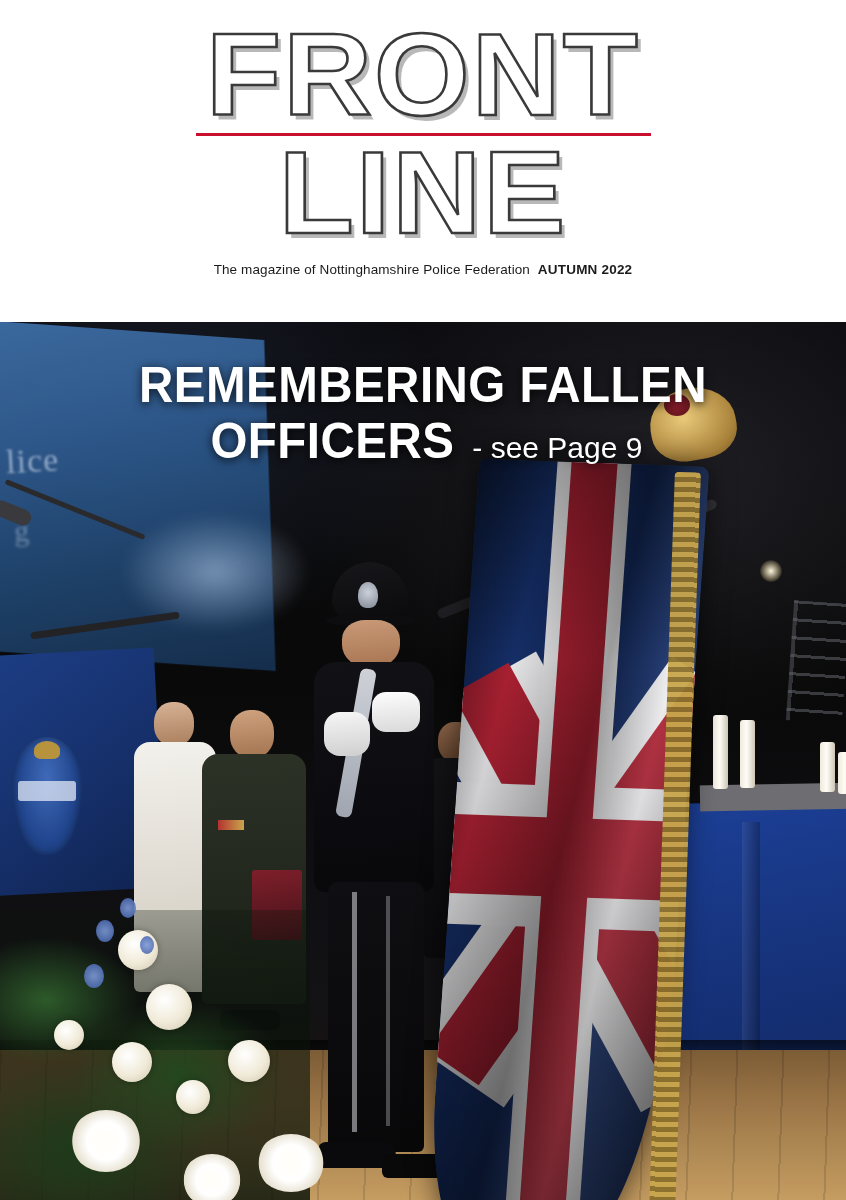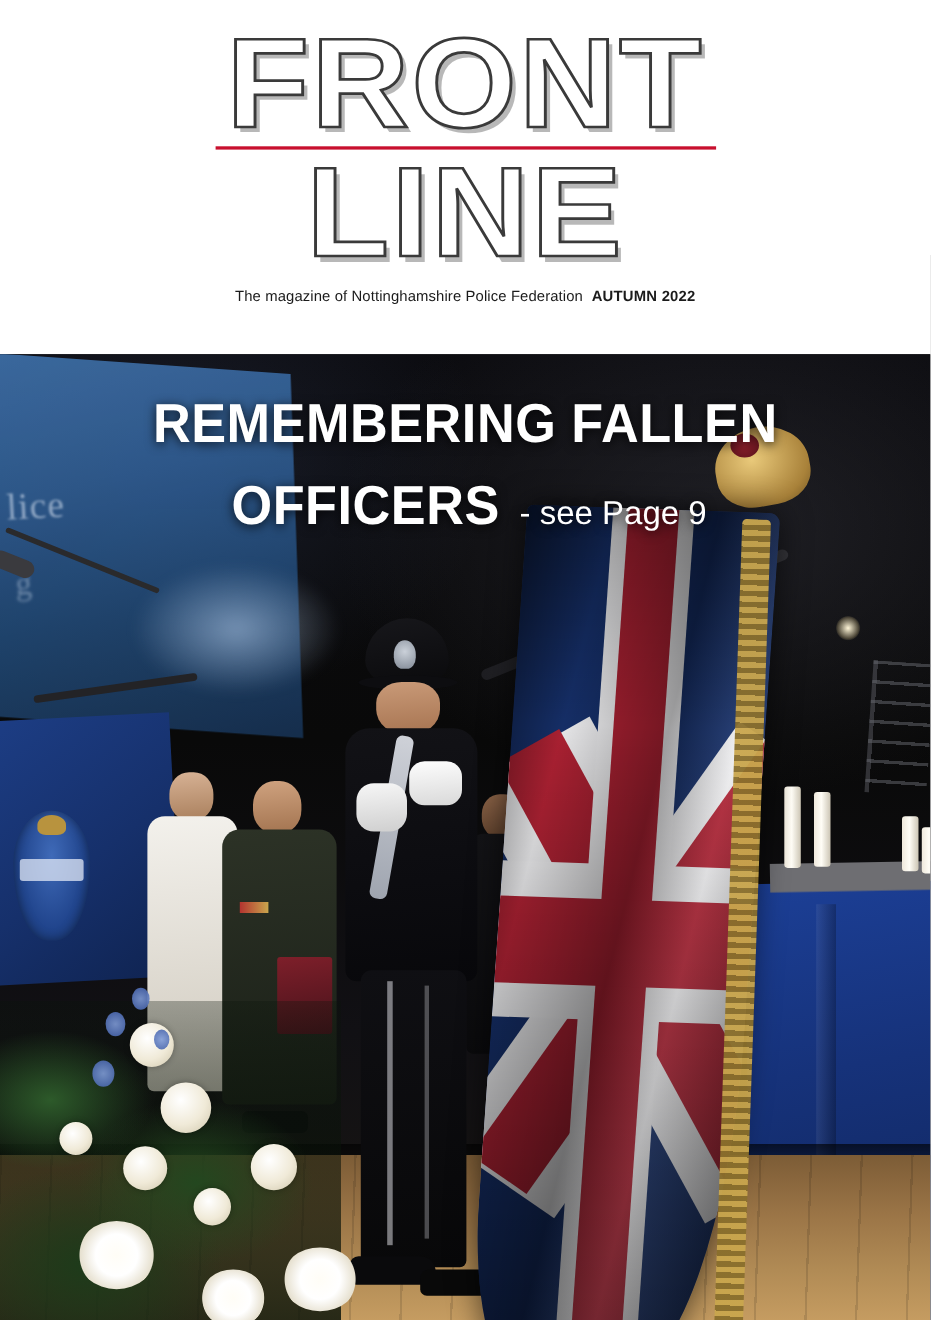--- a/index.html
+++ b/index.html
@@ -448,21 +448,21 @@
     font-family: "Liberation Sans", sans-serif;
     font-weight: bold;
     font-size: 50px;
     line-height: 1.0;
     color: #ffffff;
     letter-spacing: 0.5px;
     text-shadow: 0 2px 10px rgba(0,0,0,0.8);
     transform: scaleX(0.95);
   }
   .headline .l2row {
-    margin-top: 20px;
+    margin-top: 2px;
     white-space: nowrap;
   }
   .headline .l2 {
     font-family: "Liberation Sans", sans-serif;
     font-weight: bold;
     font-size: 50px;
     color: #ffffff;
     letter-spacing: 0.5px;
     text-shadow: 0 2px 10px rgba(0,0,0,0.8);
     transform: scaleX(0.95);

